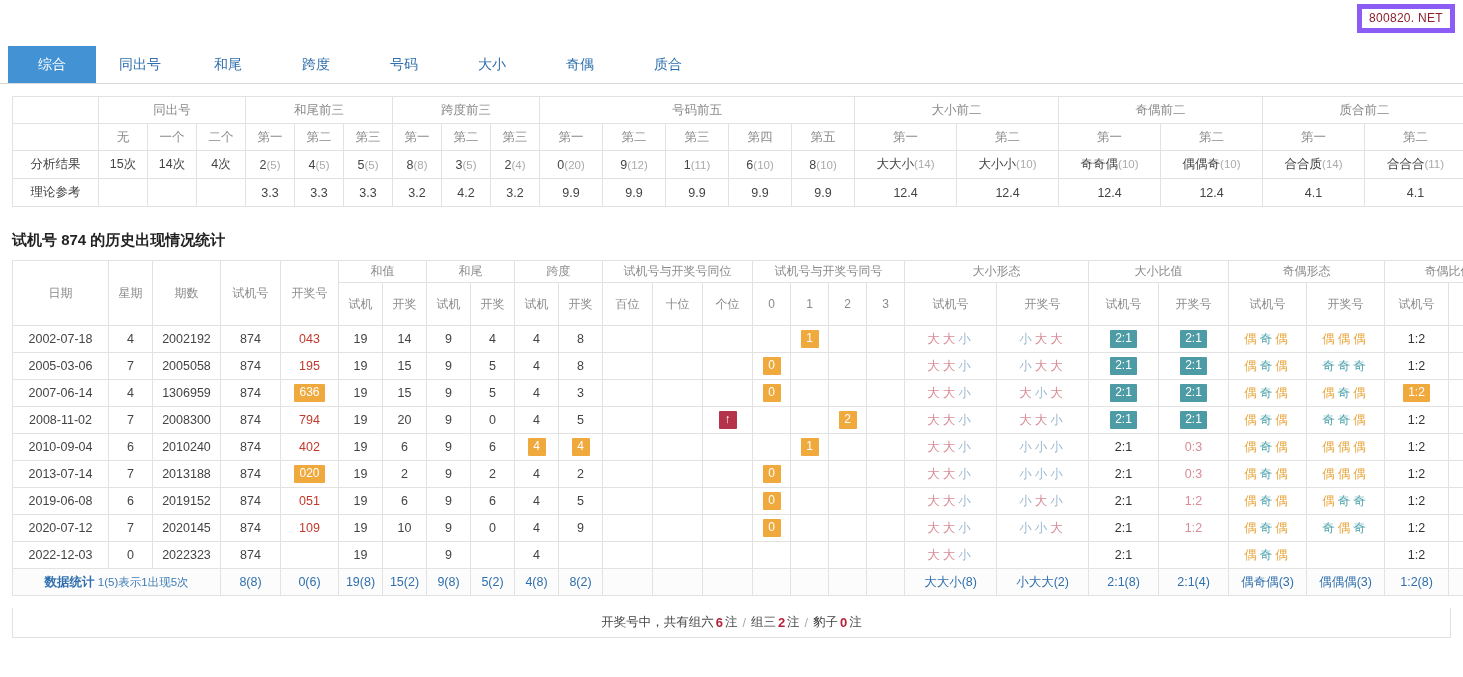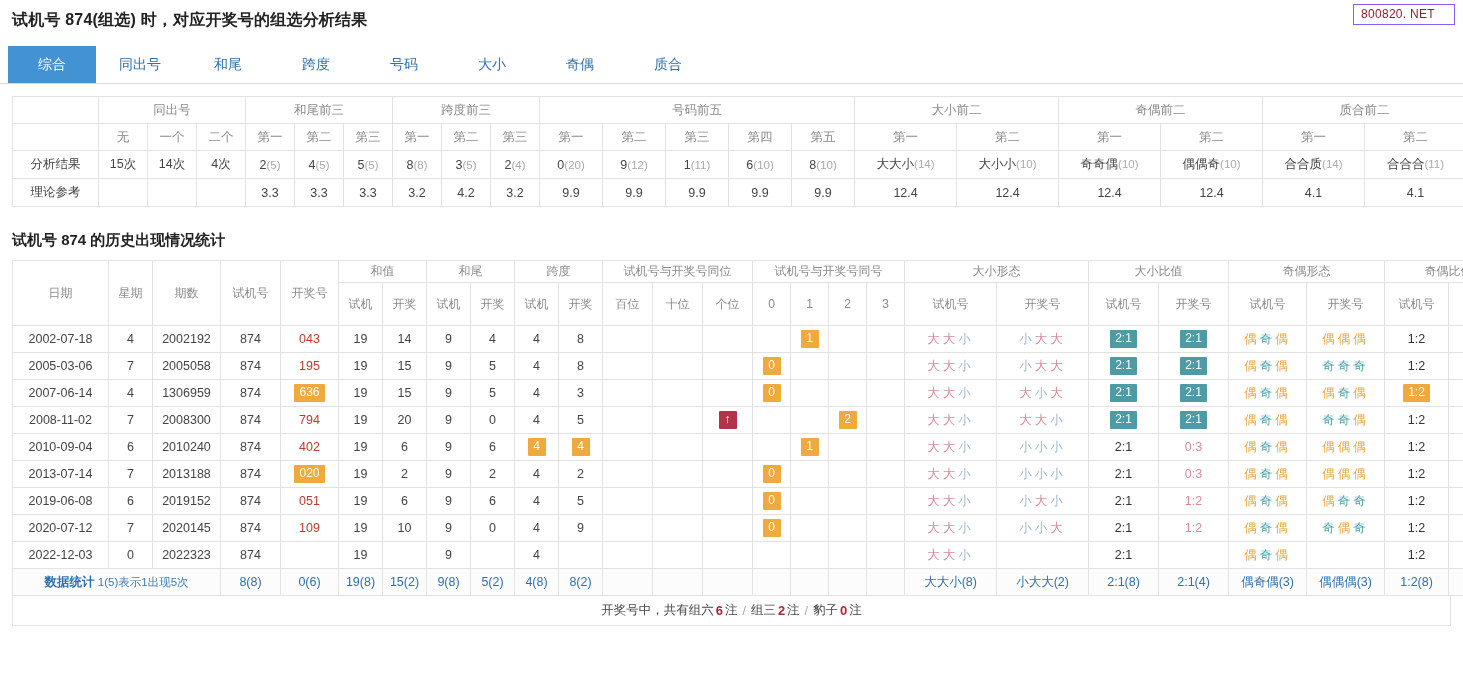--- a/index.html
+++ b/index.html
@@ -18,24 +18,24 @@
   }
   .page-title {
     font-size: 16px;
     font-weight: bold;
     color: #222;
     letter-spacing: .2px;
   }
   .brand-box {
     position: absolute;
     right: 8px; top: 4px;
-    border: 1px solid #8b5cf6;
+    border: 5px solid #8b5cf6;
     color: #8e1f2d;
     font-size: 12px;
-    padding: 2px 19px 3px 7px;
+    padding: 2px 7px 3px 7px;
     letter-spacing: .3px;
     background: #fff;
   }
 
   
   .tabs {
     display: flex;
     align-items: stretch;
     border-bottom: 1px solid #d9d9d9;
     height: 38px;
@@ -127,39 +127,38 @@
   .ratio-dark { color: #333; }
 
   
   tr.stat td { background: #fcfcfc; color: #2f6fad; font-size: 12.5px; height: 27px; }
   tr.stat td.lead { text-align: center; }
   .stat-strong { font-weight: bold; color: #2f6fad; }
   .stat-note { color: #3c7cb5; font-size: 11.5px; }
 
   
   .foot {
-    margin: 0 12px;
+    margin: 12px 12px;
     width: 1439px;
     border: 1px solid #e2e2e2;
     border-top: none;
     height: 30px;
     display: flex;
     align-items: center;
     justify-content: center;
     font-size: 12.5px;
     color: #444;
   }
   .foot b { color: #b5223a; font-size: 13px; padding: 0 2px; }
   .foot .sep { color: #aaa; padding: 0 5px; }
 </style>
 </head>
 <body>
 
 <div class="page-head">
-  <div class="page-title">试机号 874(组选) 时，对应开奖号的组选分析结果</div>
   <div class="brand-box">800820. NET</div>
 </div>
 
 <div class="tabs" id="tabbar">
     <div class="tab active">综合</div>
     <div class="tab">同出号</div>
     <div class="tab">和尾</div>
     <div class="tab">跨度</div>
     <div class="tab">号码</div>
     <div class="tab">大小</div>

